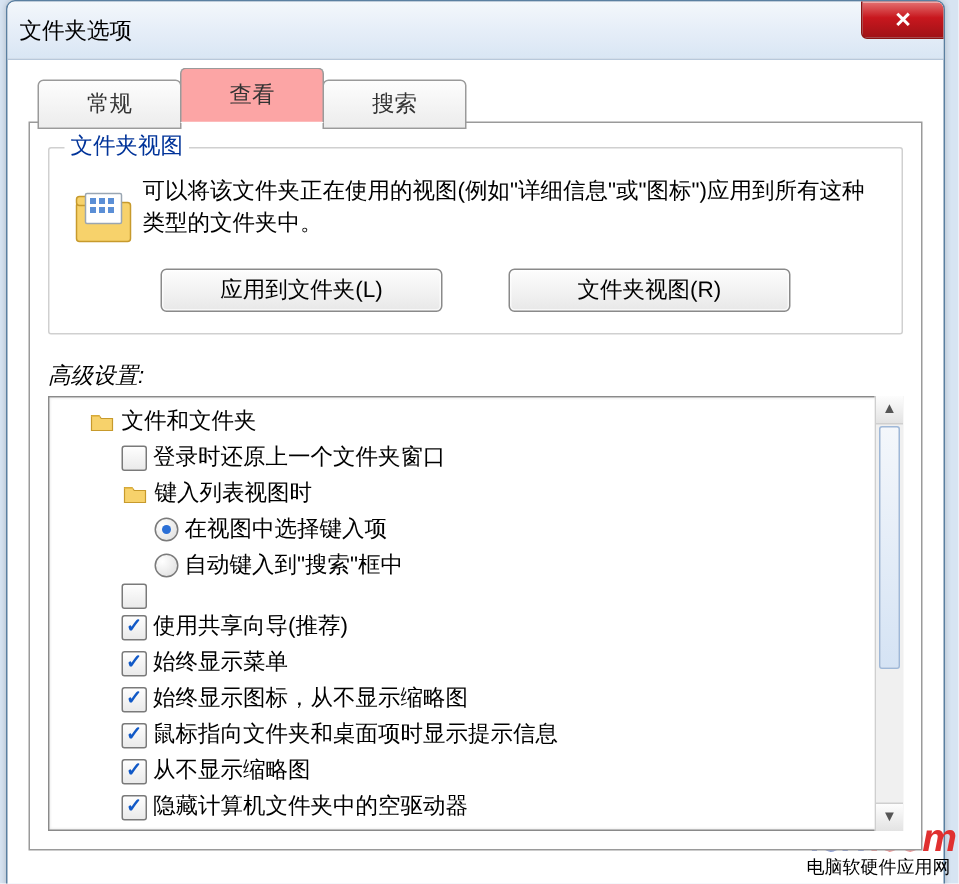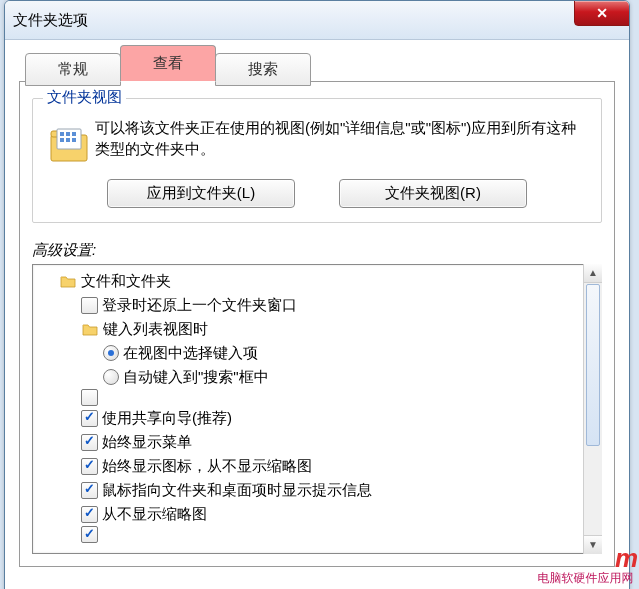--- a/index.html
+++ b/index.html
@@ -217,21 +217,21 @@
   .watermark .big {
     font-size: 26px;
     font-weight: bold;
     font-style: italic;
     letter-spacing: -1px;
   }
   .watermark .big .b1 { color: #1a3fb0; }
   .watermark .big .b2 { color: #e03030; text-transform: lowercase;}
   .watermark .small {
     font-size: 12px;
-    color: #be185d;
+    color: #000000;
     margin-top: -4px;
   }
   .scrollbar-stub {
     position: absolute;
     right: 0; top: 0; bottom: 0;
     width: 18px;
     background: #f0f0f0;
     border-left: 1px solid #cfcfcf;
   }
   .scrollbar-stub .arrow {
@@ -351,20 +351,21 @@
             <div class="tree-item indent1">
               <span class="ti-icon checkbox checked"></span>
               <span>鼠标指向文件夹和桌面项时显示提示信息</span>
             </div>
             <div class="tree-item indent1">
               <span class="ti-icon checkbox checked"></span>
               <span>从不显示缩略图</span>
             </div>
             <div class="tree-item indent1">
               <span class="ti-icon checkbox checked"></span>
+              <span>隐藏计算机文件夹中的空驱动器</span>
             </div>
           </div>
         <div class="scrollbar-stub">
           <div class="arrow">▲</div>
           <div class="thumb"></div>
           <div class="arrow bot">▼</div>
         </div>
       </div>
 
     </div>

